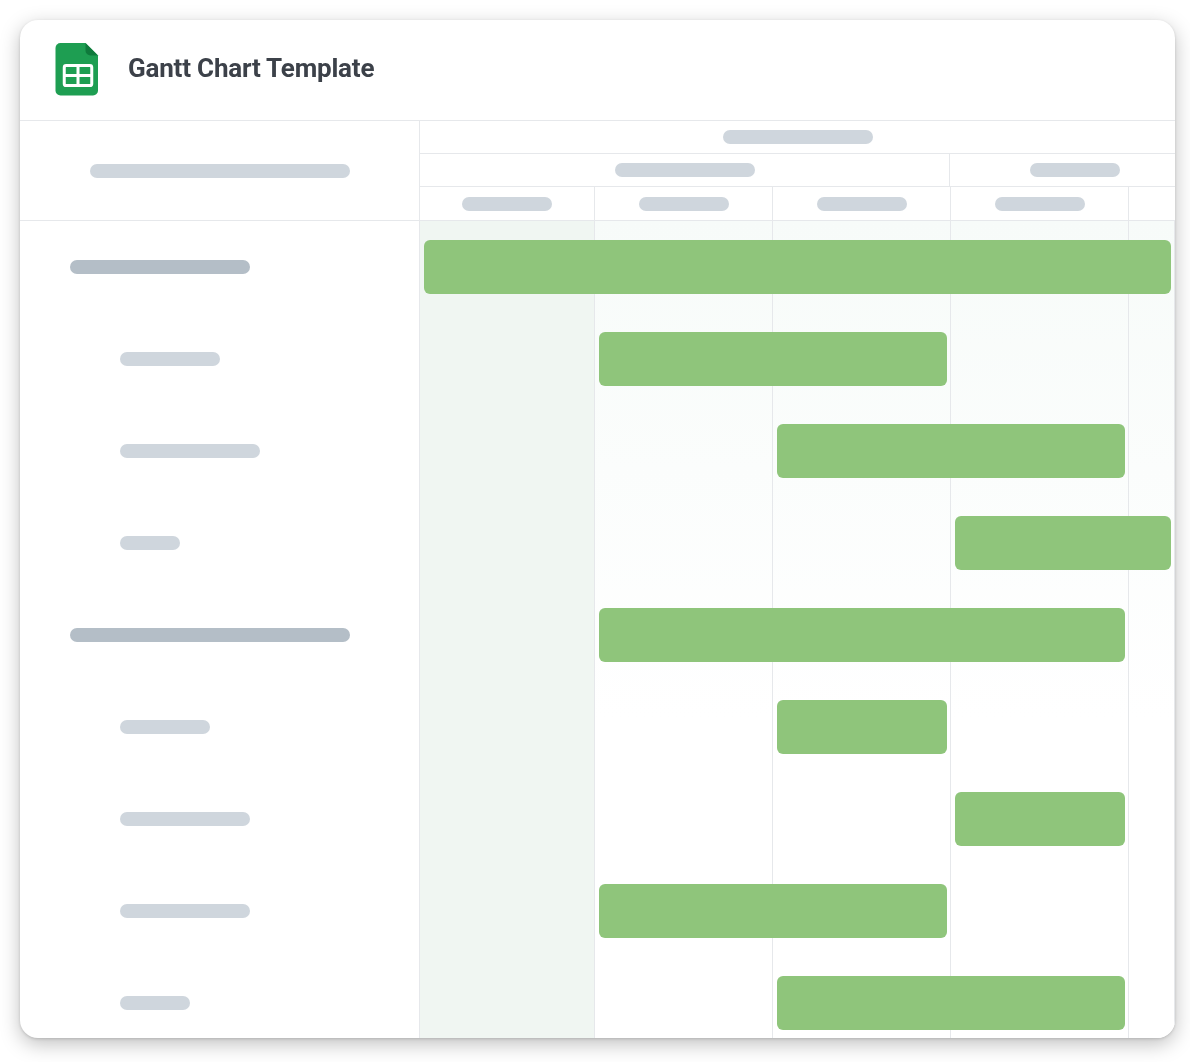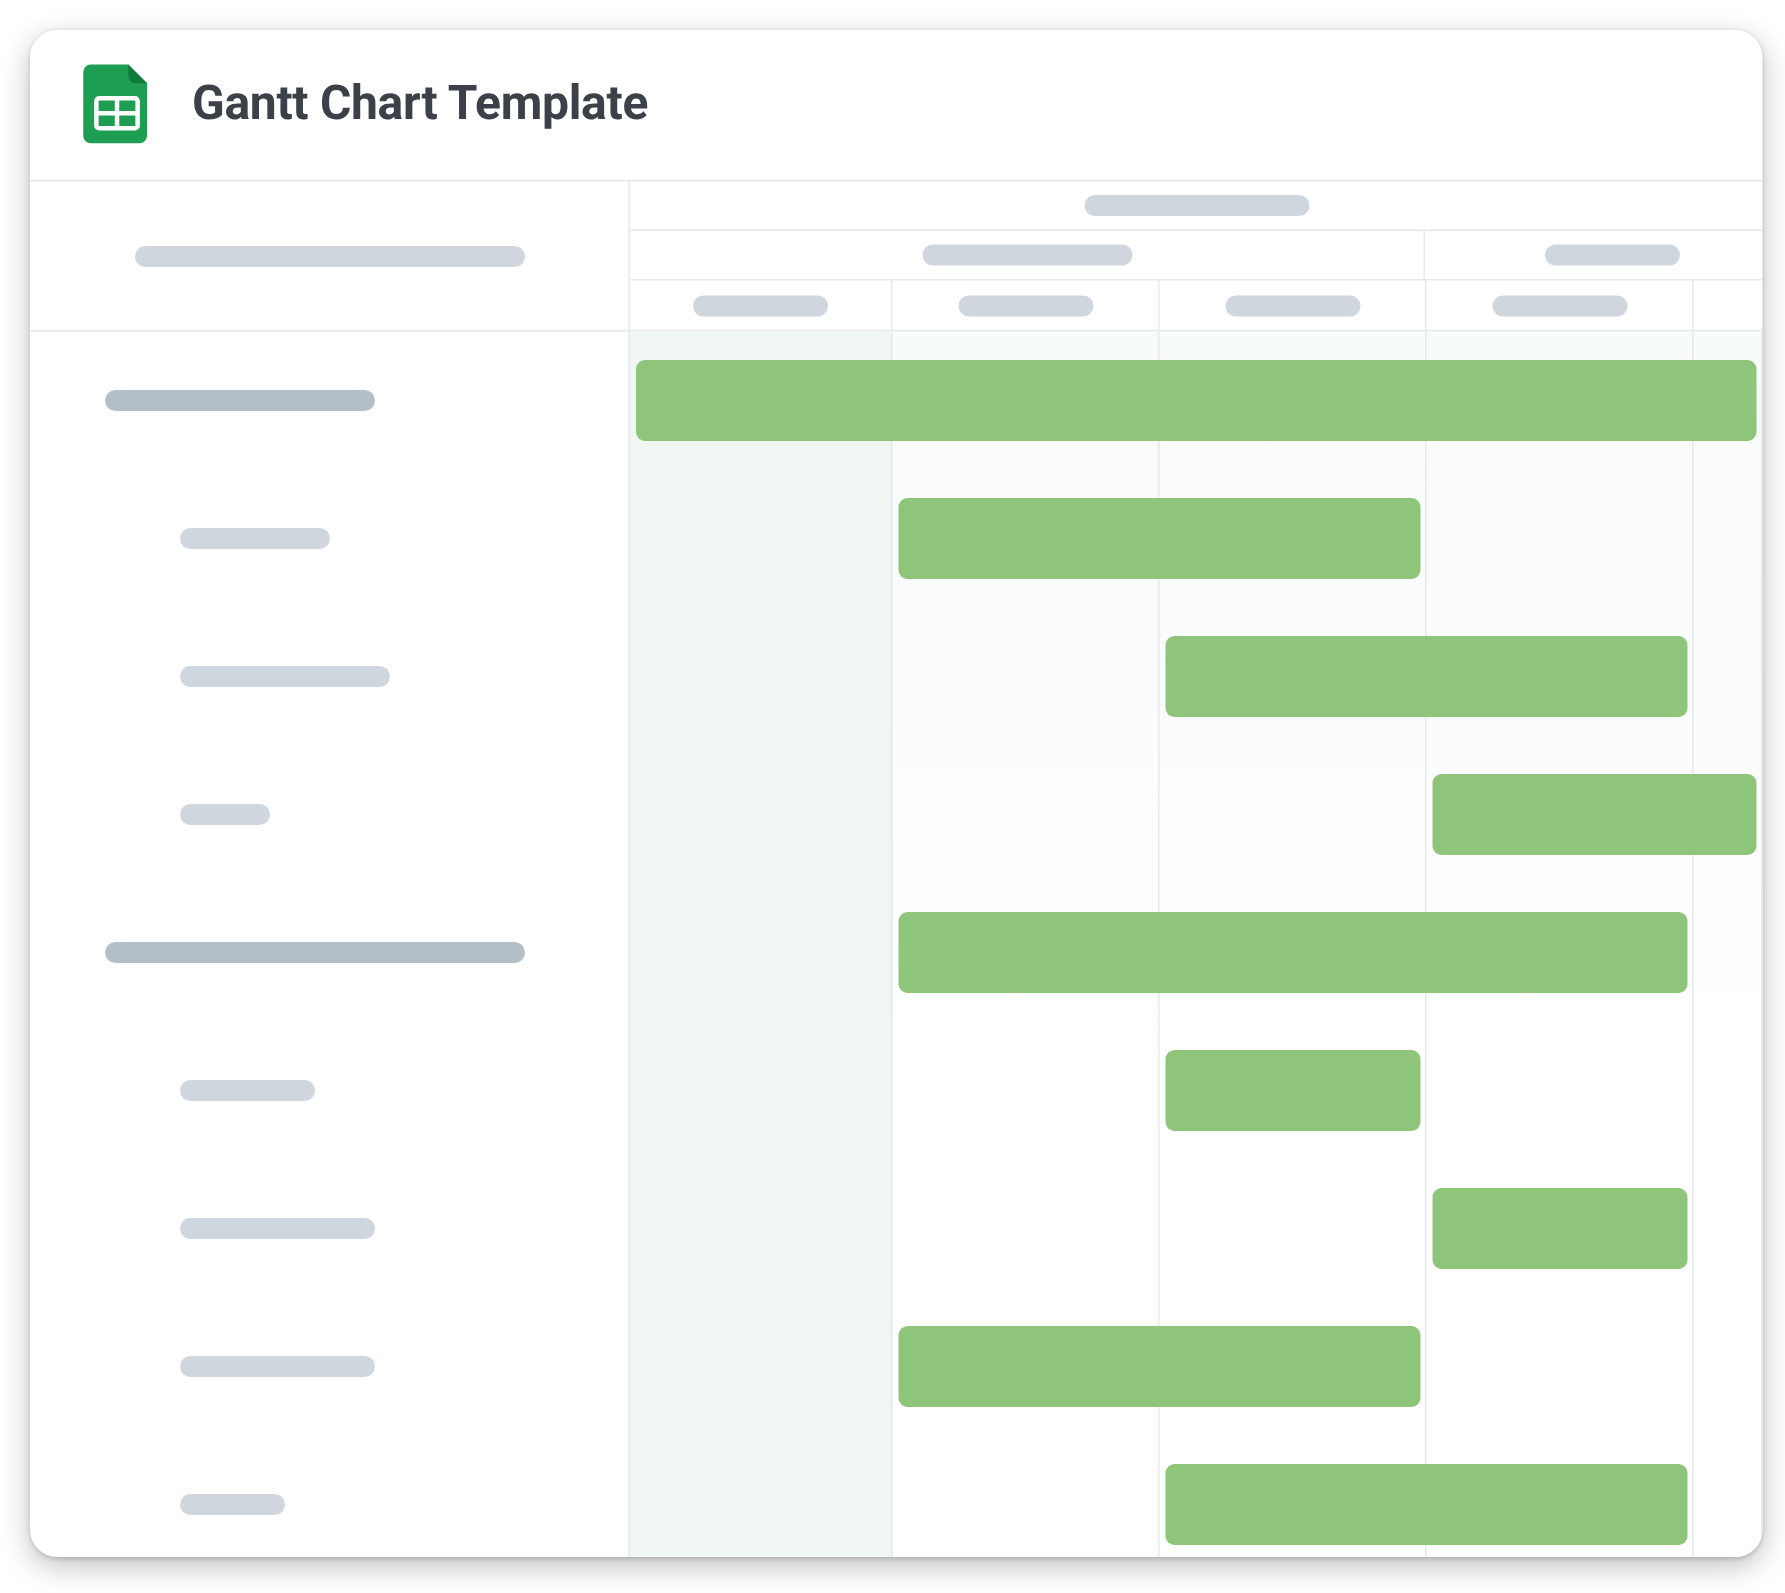--- a/index.html
+++ b/index.html
@@ -18,21 +18,21 @@
   }
 
   
   .hdr {
     display:flex; align-items:center; gap:20px;
     padding: 18px 28px 22px 28px;
     border-bottom:1px solid #e6e8eb;
   }
   .sheets-icon { width:60px; height:60px; flex:0 0 auto; }
   .title {
-    font-size:32px; font-weight:700; color:#3c4149; letter-spacing:-0.2px;
+    font-size:26px; font-weight:700; color:#3c4149; letter-spacing:-0.2px;
   }
 
   
   .body {
     display:grid;
     grid-template-columns: 400px 1fr;
     height: calc(100% - 100px);
   }
 
   .left-col {

